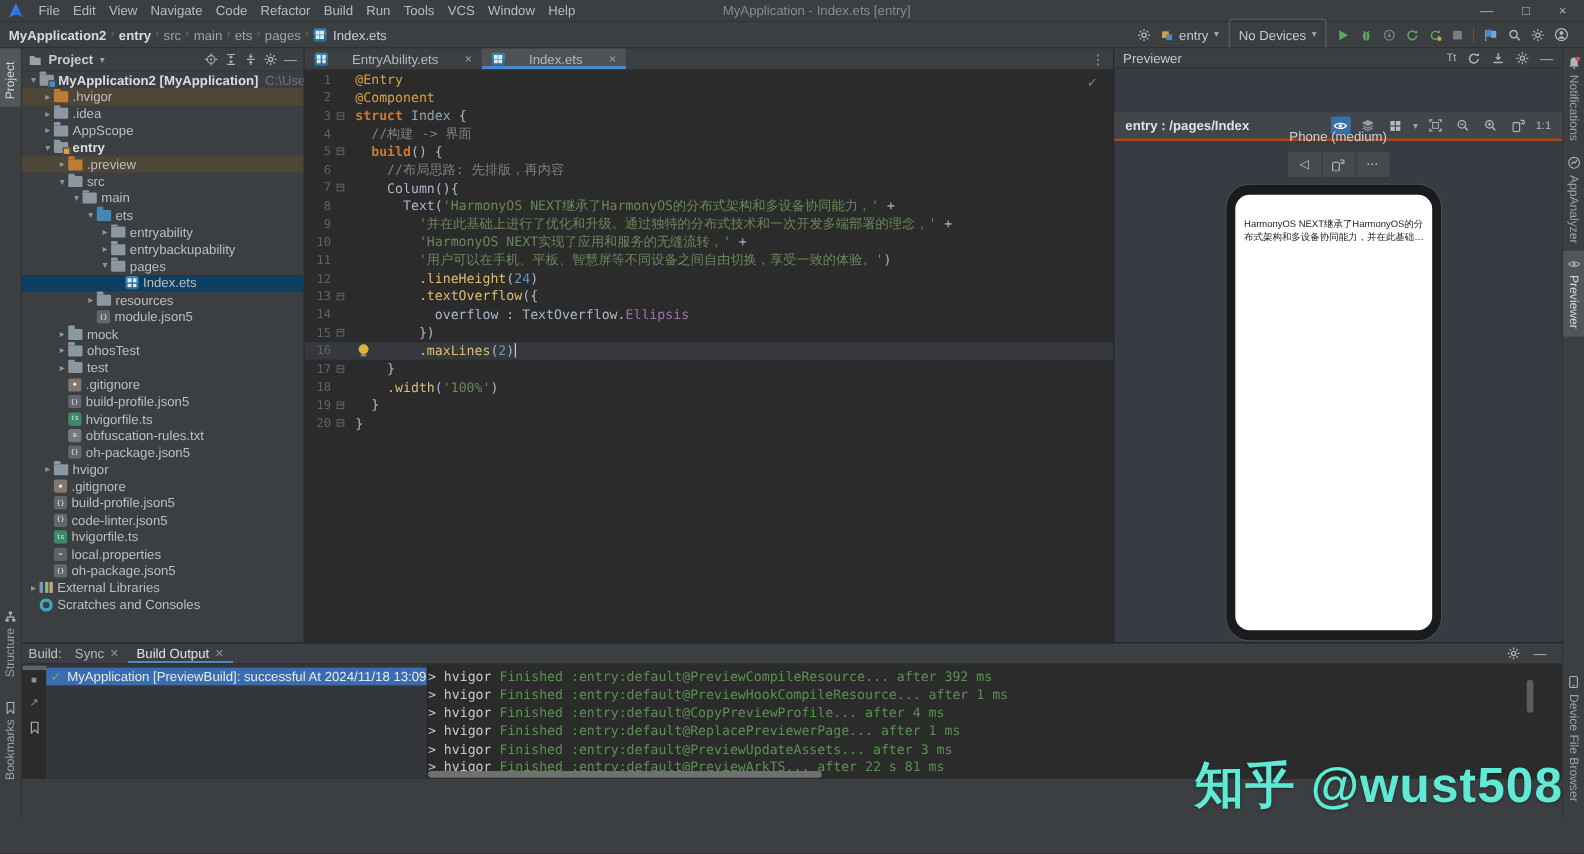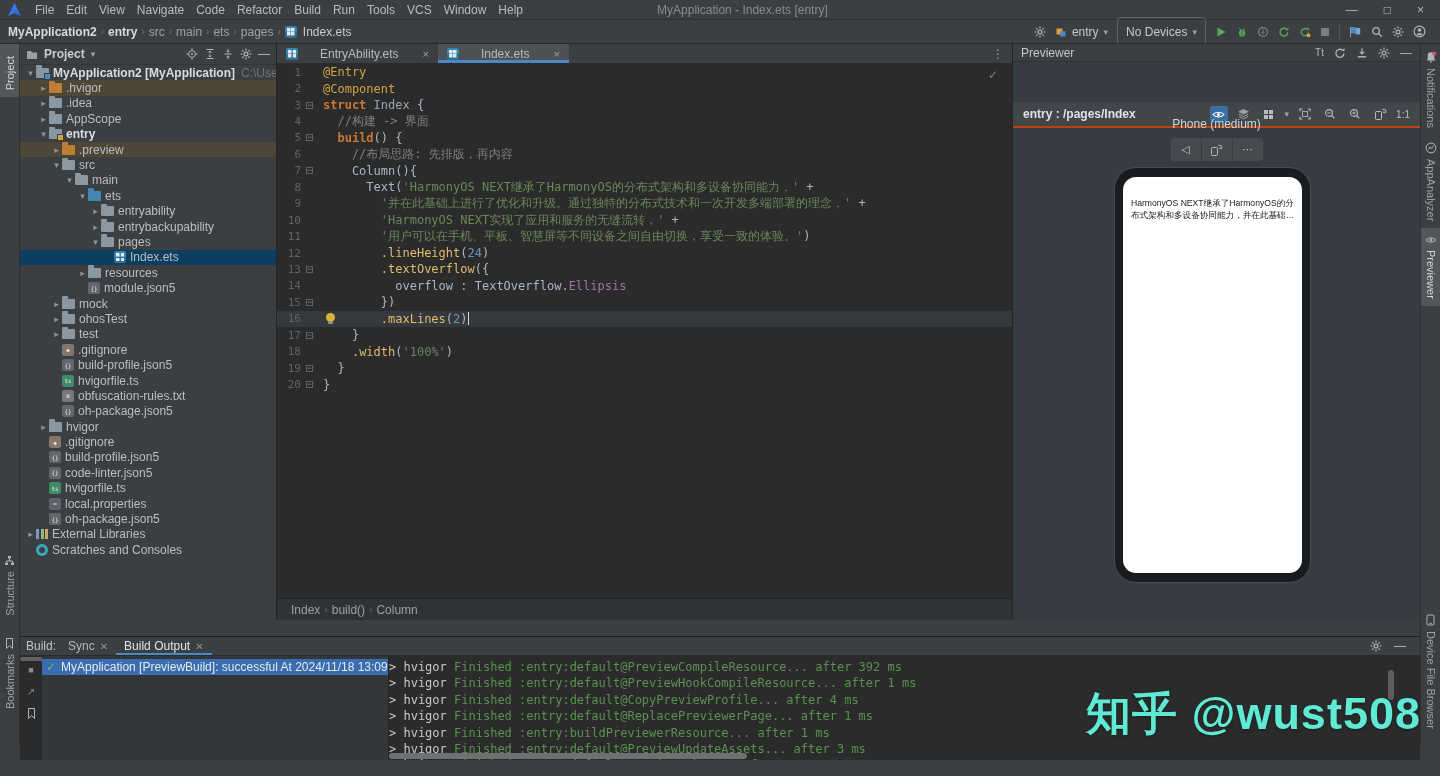--- a/index.html
+++ b/index.html
@@ -123,21 +123,21 @@
   #pv-device-label{position:absolute;left:0;right:0;top:73px;text-align:center;color:#ced3d6;}
   #pv-controls{position:absolute;left:50%;top:94px;transform:translateX(-50%);display:flex;gap:1px;}
   #pv-controls .cbtn{width:30px;height:23px;background:#46494d;display:flex;align-items:center;justify-content:center;color:#c6c9cb;font-size:11px;}
   #pv-controls .cbtn:first-child{border-radius:3px 0 0 3px;}
   #pv-controls .cbtn:last-child{border-radius:0 3px 3px 0;}
   #phone{position:absolute;left:101px;top:123px;width:197px;height:416px;background:#191b1e;border-radius:22px;border:1px solid #4a4d50;padding:9px 8px;}
   #phone-screen{width:100%;height:100%;background:#ffffff;border-radius:13px;padding:21px 7px 0 8px;overflow:hidden;}
   #phone-text{font-size:8.6px;line-height:11.6px;color:#1c1c1c;display:-webkit-box;-webkit-line-clamp:2;-webkit-box-orient:vertical;overflow:hidden;}
 
   
-  #build-panel{left:20px;top:636px;width:1400px;height:124px;background:#2b2b2b;border-top:1px solid #232323;}
+  #build-panel{left:20px;top:584px;width:1400px;height:124px;background:#2b2b2b;border-top:1px solid #232323;}
   #build-header{height:19px;background:#3c3f41;display:flex;align-items:center;gap:4px;padding-left:6px;border-bottom:1px solid #2b2b2b;}
   #build-header .blabel{color:#c0c3c5;}
   .btab{display:flex;align-items:center;gap:5px;padding:0 8px;height:100%;color:#b3b7ba;}
   .btab .close{font-size:10px;color:#8f9497;}
   .btab.active{color:#e0e2e4;box-shadow:inset 0 -2px 0 #4a88c7;}
   #build-header .tools{margin-left:auto;display:flex;gap:12px;padding-right:14px;color:#afb6ba;}
   #proj-hscroll{position:absolute;left:0;top:20px;width:146px;height:4px;background:#5f6365;border-radius:2px;}
   #build-gutter{position:absolute;left:0;top:19px;bottom:0;width:22px;display:flex;flex-direction:column;align-items:center;gap:11px;padding-top:9px;color:#8a8f93;}
   #build-tree{position:absolute;left:22px;top:19px;bottom:0;width:346px;background:#33363 8;} 
   #build-tree{background:#343739;}
@@ -823,21 +823,20 @@
         <span class="chk">✓</span>
         <span>MyApplication [PreviewBuild]: successful At 2024/11/18 13:09</span>
       </div>
     </div>
     <div id="build-divider"></div>
     <div id="console" class="mono">
         <div class="cline"><span class="p">&gt; hvigor </span><span class="g">Finished :entry:default@PreviewCompileResource... after 392 ms</span></div>
         <div class="cline"><span class="p">&gt; hvigor </span><span class="g">Finished :entry:default@PreviewHookCompileResource... after 1 ms</span></div>
         <div class="cline"><span class="p">&gt; hvigor </span><span class="g">Finished :entry:default@CopyPreviewProfile... after 4 ms</span></div>
         <div class="cline"><span class="p">&gt; hvigor </span><span class="g">Finished :entry:default@ReplacePreviewerPage... after 1 ms</span></div>
-        <div class="cline"><span class="p">&gt; hvigor </span><span class="g">Finished :entry:buildPreviewerResource... after 1 ms</span></div>
         <div class="cline"><span class="p">&gt; hvigor </span><span class="g">Finished :entry:default@PreviewUpdateAssets... after 3 ms</span></div>
         <div class="cline"><span class="p">&gt; hvigor </span><span class="g">Finished :entry:default@PreviewArkTS... after 22 s 81 ms</span></div>
       </div>
     <div id="con-vscroll"></div>
     <div id="con-hscroll"></div>
   </div>
 
   <div id="bottom-bar">
       <div class="bb-item">
         <span class="icon">

